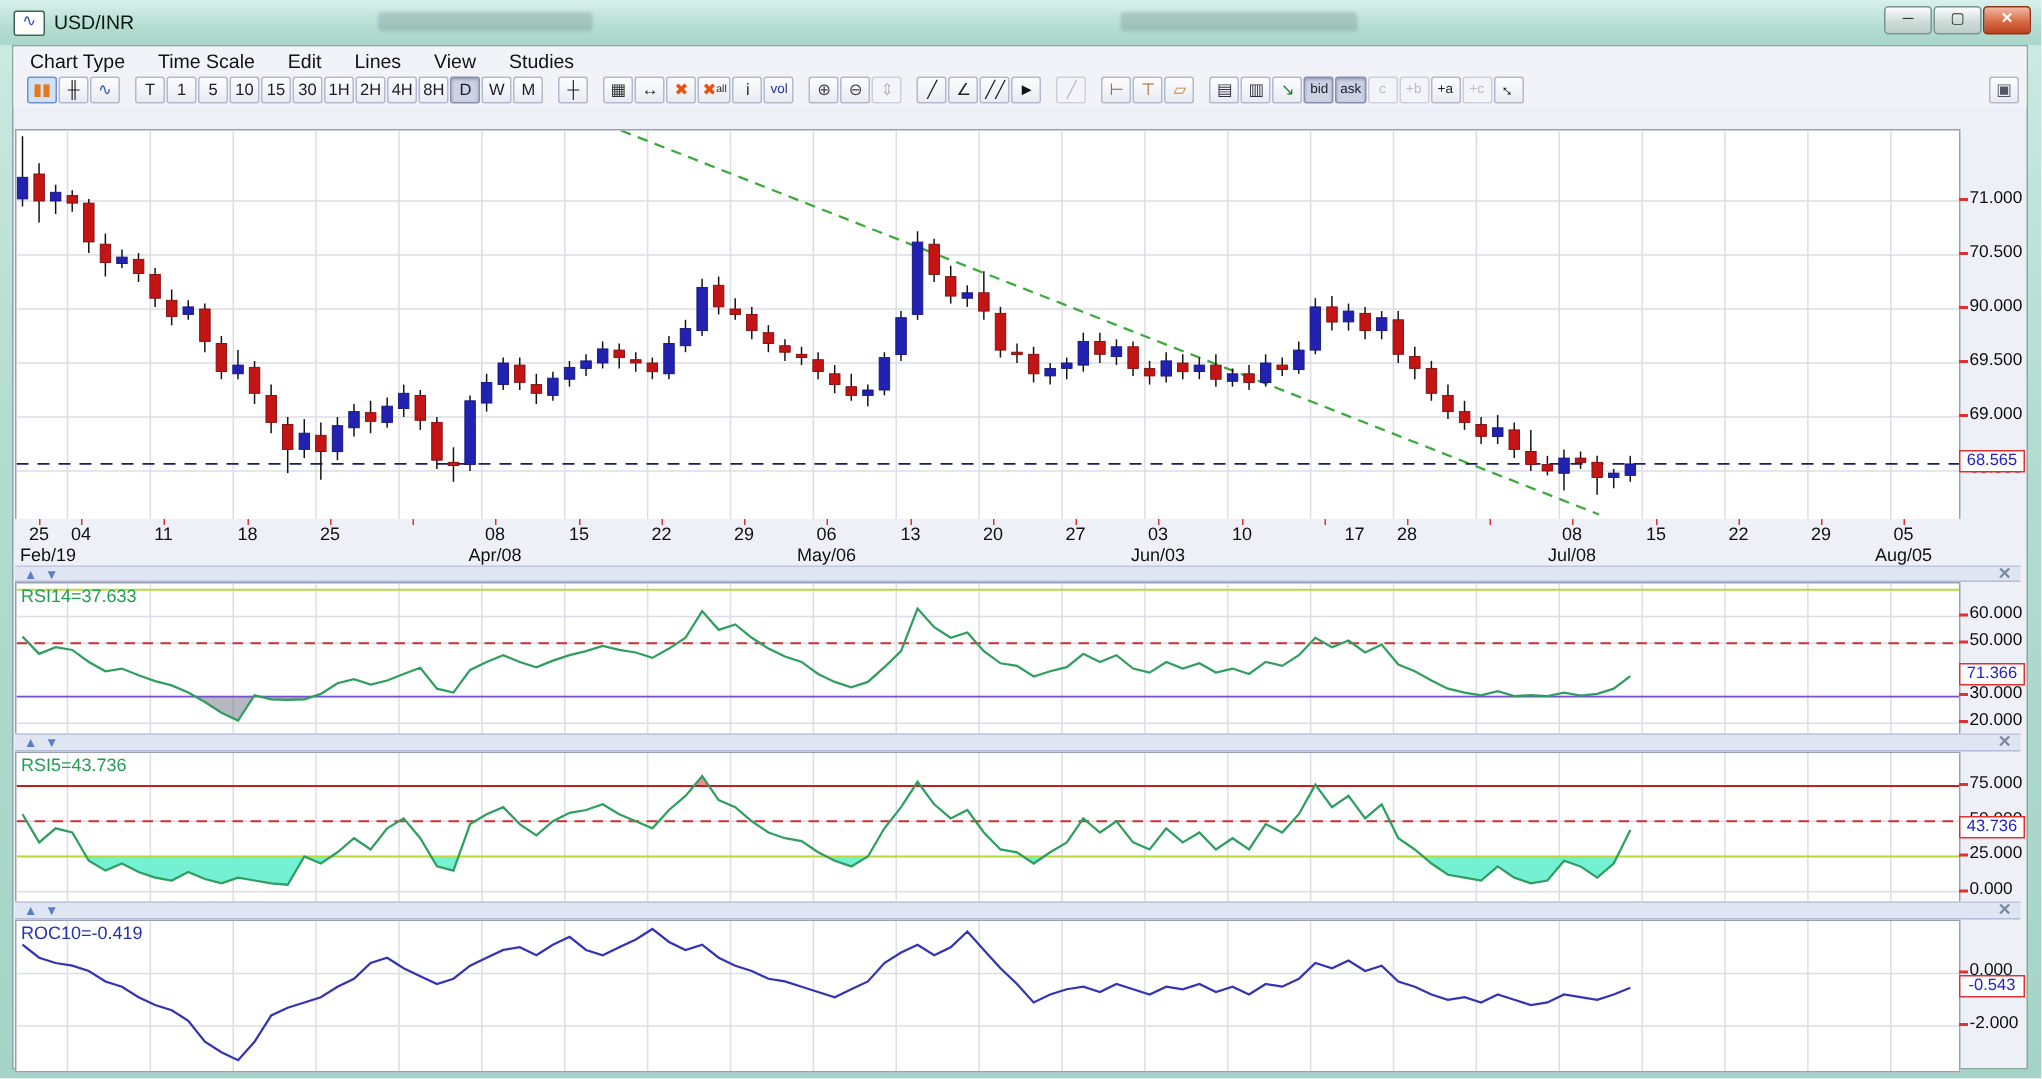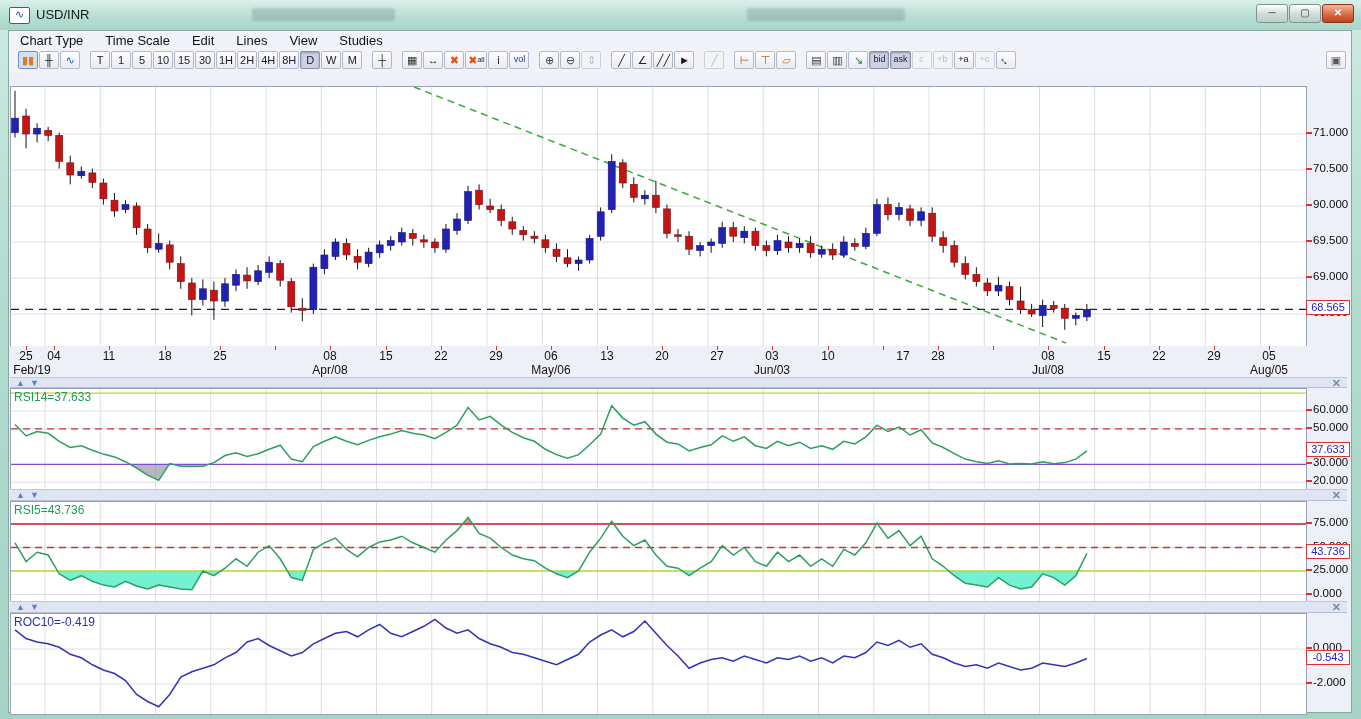--- a/index.html
+++ b/index.html
@@ -413,21 +413,21 @@
         </svg>
       </div>
       <div class="ytick" style="top: 409px;"></div>
       <div class="yaxis-lab" style="top: 403px;">60.000</div>
       <div class="ytick" style="top: 427px;"></div>
       <div class="yaxis-lab" style="top: 421px;">50.000</div>
       <div class="ytick" style="top: 462px;"></div>
       <div class="yaxis-lab" style="top: 456px;">30.000</div>
       <div class="ytick" style="top: 480px;"></div>
       <div class="yaxis-lab" style="top: 474px;">20.000</div>
-      <div class="val-box" style="top: 442px;">37.633</div>
+      <div class="val-box" style="top: 442px;">71.366</div>
       <div class="panel-label" style="left: 14px; top: 390px; color: rgb(30, 158, 80);">RSI14=37.633</div>
       <div class="panel" style="top: 501px; height: 99px;">
         <svg width="1295" height="99">
           <line x1="34" y1="0" x2="34" y2="99" stroke="#dcdde6" stroke-width="1"></line>
           <line x1="89.25" y1="0" x2="89.25" y2="99" stroke="#dcdde6" stroke-width="1"></line>
           <line x1="144.5" y1="0" x2="144.5" y2="99" stroke="#dcdde6" stroke-width="1"></line>
           <line x1="199.75" y1="0" x2="199.75" y2="99" stroke="#dcdde6" stroke-width="1"></line>
           <line x1="255" y1="0" x2="255" y2="99" stroke="#dcdde6" stroke-width="1"></line>
           <line x1="310.25" y1="0" x2="310.25" y2="99" stroke="#dcdde6" stroke-width="1"></line>
           <line x1="365.5" y1="0" x2="365.5" y2="99" stroke="#dcdde6" stroke-width="1"></line>

